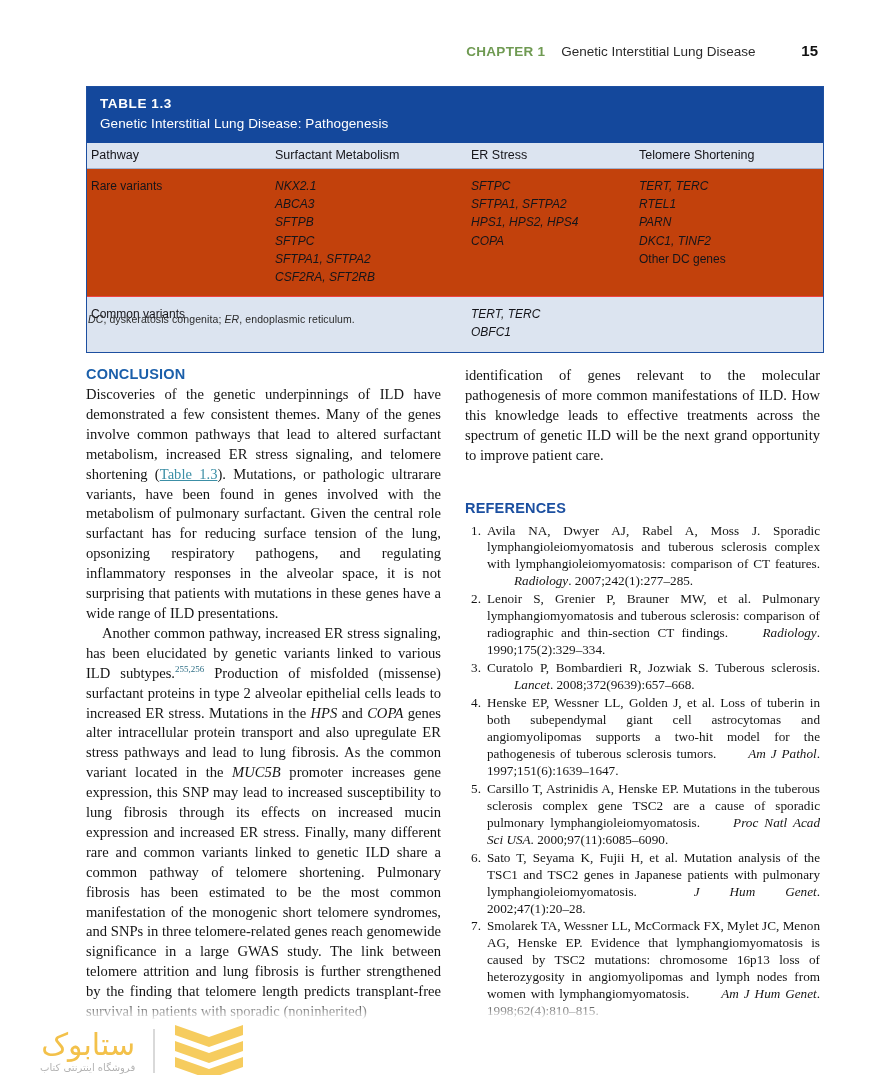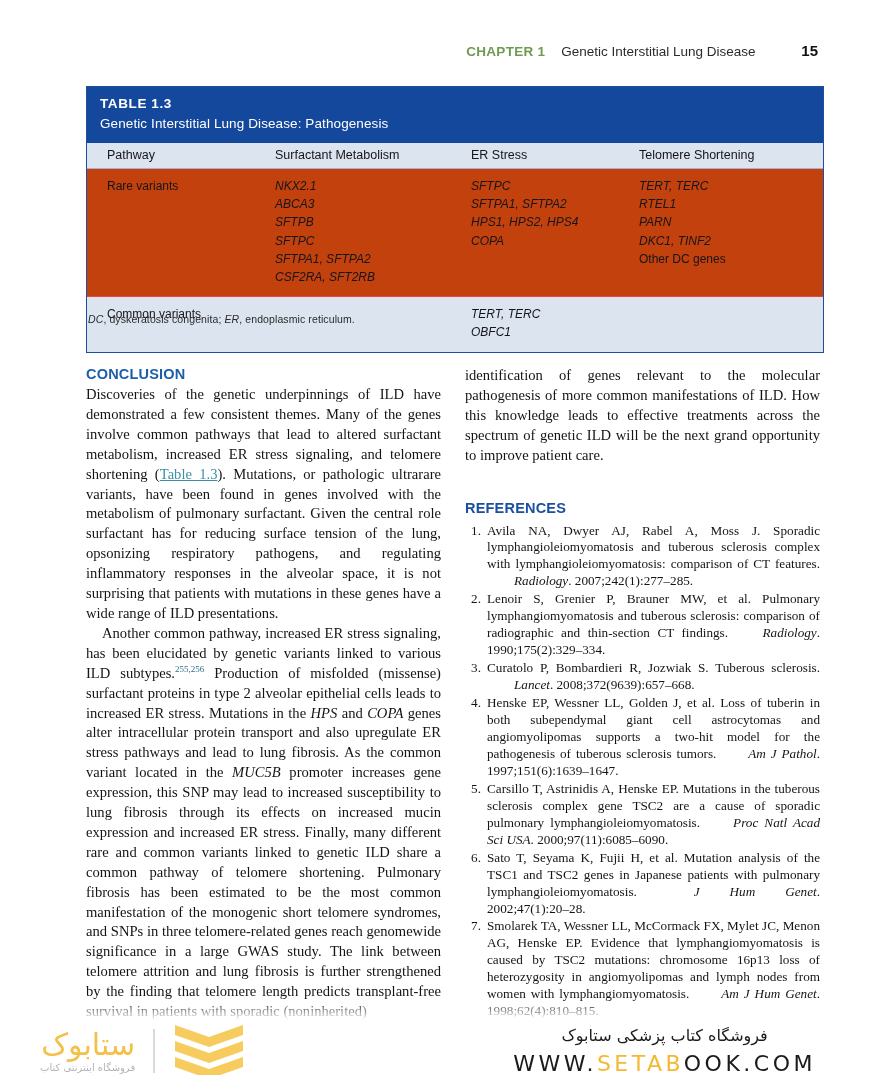--- a/index.html
+++ b/index.html
@@ -92,21 +92,21 @@
     display: flex;
     font-family: "Liberation Sans", sans-serif;
     font-size: 12px;
     color: #15151a;
   }
   .tbl-row.alt {
     background: #dce4f0;
     border-top: 1px solid #ef4444;
   }
   .tbl-row.plain { background: #c2410c; }
-  .c0 { width: 188px; padding-left: 20px; box-sizing: border-box; }
+  .c0 { width: 188px; padding-left: 4px; box-sizing: border-box; }
   .c1 { width: 196px; box-sizing: border-box; }
   .c2 { width: 168px; box-sizing: border-box; }
   .c3 { width: 183px; box-sizing: border-box; }
   .tbl-row .cell {
     padding-top: 8px;
     padding-bottom: 10px;
     line-height: 1.52;
   }
   .gene { font-style: italic; }
   .cell div { white-space: nowrap; }
@@ -390,20 +390,16 @@
         <div class="logo-divider"></div>
         <span class="chevrons">
           <svg width="72" height="52" viewBox="0 0 72 52" xmlns="http://www.w3.org/2000/svg">
             <path d="M2 2 L36 14 L70 2 L70 12 L36 24 L2 12 Z" fill="#f6cc5e"></path>
             <path d="M2 18 L36 30 L70 18 L70 28 L36 40 L2 28 Z" fill="#f6cc5e"></path>
             <path d="M2 34 L36 46 L70 34 L70 44 L36 56 L2 44 Z" fill="#f6cc5e"></path>
           </svg>
         </span>
       </div>
 
-      <div class="brand-right">
-        <div class="fa-tagline">فروشگاه کتاب پزشکی ستابوک</div>
-        <div class="site-url"><span>WWW.</span><span class="hl">SETA</span><span class="hl">B</span><span>OOK.COM</span></div>
-      </div>
     </div>
   </div>
 
 </div>
 
 </body></html>

